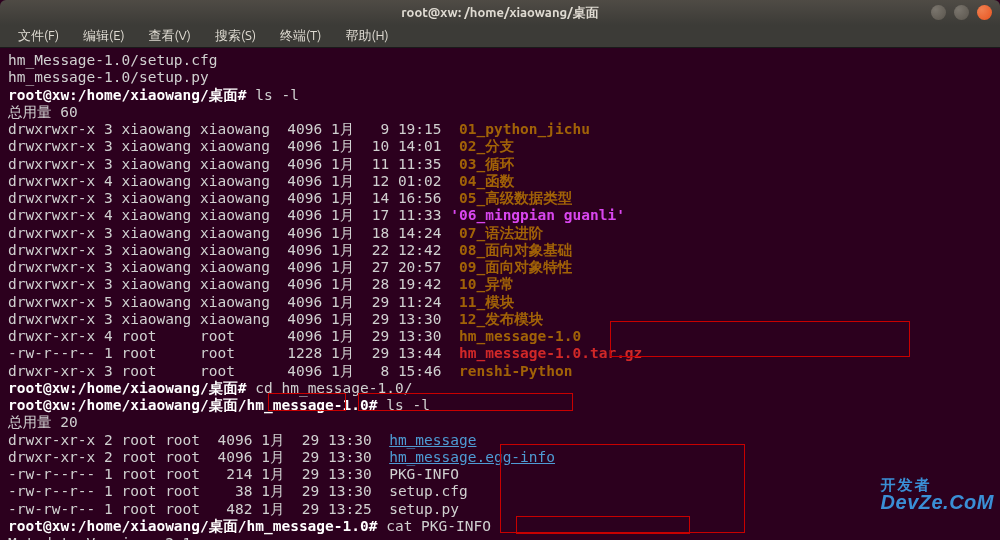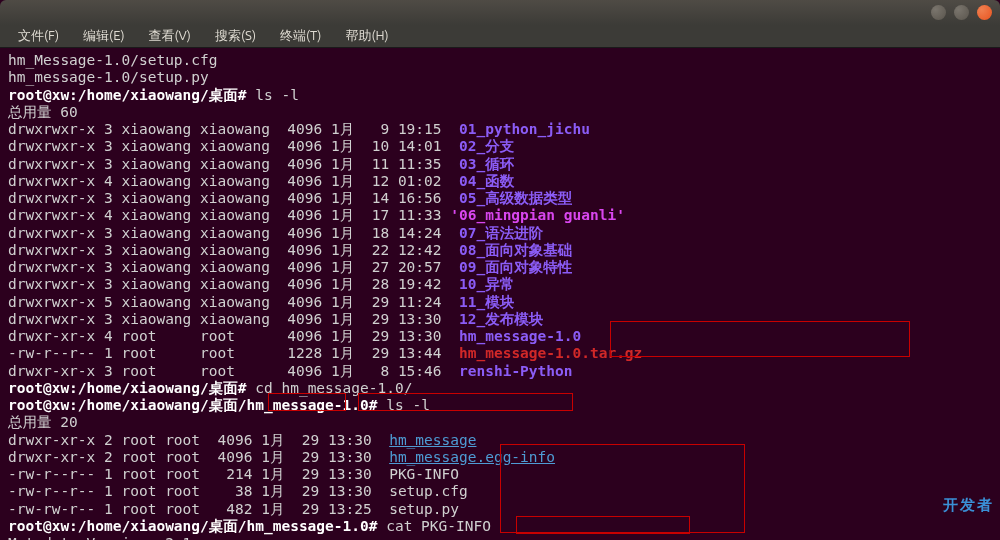--- a/index.html
+++ b/index.html
@@ -65,21 +65,21 @@
     text-align: center;
   }
   .term {
     background: #2c001e;
     color: #d0d0d0;
     padding: 4px 8px;
     white-space: pre;
     position: relative;
   }
   .prompt-bold { color: #ffffff; font-weight: bold; }
-  .dir-blue { color: #8b5cf6; font-weight: bold; }
+  .dir-blue { color: #a16207; font-weight: bold; }
   .dir-blue-normal { color: #4e9bd4; text-decoration: underline; }
   .quoted { color: #d946ef; font-weight: bold; }
   .archive-red { color: #d02828; font-weight: bold; }
   .line { display: block; }
 
   .annot {
     position: absolute;
     border: 1px solid #c80000;
     pointer-events: none;
   }
@@ -94,39 +94,41 @@
     line-height: 1;
     user-select: none;
   }
   .watermark .cn { font-size: 15px; font-weight: bold; letter-spacing: 2px; }
   .watermark .en { font-size: 20px; font-weight: bold; letter-spacing: 0.5px; font-style: italic; }
 </style>
 </head>
 <body>
 
 <div class="titlebar">
+  <span class="titlebar-title">root@xw: /home/xiaowang/桌面</span>
   <div class="window-controls">
     <div class="window-btn btn-min"></div>
     <div class="window-btn btn-max"></div>
     <div class="window-btn btn-close"></div>
   </div>
 </div>
 
 <div class="menubar">
   <span class="menu-item">文件(F)</span>
   <span class="menu-item">编辑(E)</span>
   <span class="menu-item">查看(V)</span>
   <span class="menu-item">搜索(S)</span>
   <span class="menu-item">终端(T)</span>
   <span class="menu-item">帮助(H)</span>
 </div>
 
 <div class="term" id="terminal-area"><span class="line"><span>hm_Message-1.0/setup.cfg</span></span><span class="line"><span>hm_message-1.0/setup.py</span></span><span class="line"><span class="prompt-bold">root@xw:/home/xiaowang/桌面#</span><span> ls -l</span></span><span class="line"><span>总用量 60</span></span><span class="line"><span>drwxrwxr-x 3 xiaowang xiaowang  4096 1月   9 19:15  </span><span class="dir-blue">01_python_jichu</span></span><span class="line"><span>drwxrwxr-x 3 xiaowang xiaowang  4096 1月  10 14:01  </span><span class="dir-blue">02_分支</span></span><span class="line"><span>drwxrwxr-x 3 xiaowang xiaowang  4096 1月  11 11:35  </span><span class="dir-blue">03_循环</span></span><span class="line"><span>drwxrwxr-x 4 xiaowang xiaowang  4096 1月  12 01:02  </span><span class="dir-blue">04_函数</span></span><span class="line"><span>drwxrwxr-x 3 xiaowang xiaowang  4096 1月  14 16:56  </span><span class="dir-blue">05_高级数据类型</span></span><span class="line"><span>drwxrwxr-x 4 xiaowang xiaowang  4096 1月  17 11:33 </span><span class="quoted">'06_mingpian guanli'</span></span><span class="line"><span>drwxrwxr-x 3 xiaowang xiaowang  4096 1月  18 14:24  </span><span class="dir-blue">07_语法进阶</span></span><span class="line"><span>drwxrwxr-x 3 xiaowang xiaowang  4096 1月  22 12:42  </span><span class="dir-blue">08_面向对象基础</span></span><span class="line"><span>drwxrwxr-x 3 xiaowang xiaowang  4096 1月  27 20:57  </span><span class="dir-blue">09_面向对象特性</span></span><span class="line"><span>drwxrwxr-x 3 xiaowang xiaowang  4096 1月  28 19:42  </span><span class="dir-blue">10_异常</span></span><span class="line"><span>drwxrwxr-x 5 xiaowang xiaowang  4096 1月  29 11:24  </span><span class="dir-blue">11_模块</span></span><span class="line"><span>drwxrwxr-x 3 xiaowang xiaowang  4096 1月  29 13:30  </span><span class="dir-blue">12_发布模块</span></span><span class="line"><span>drwxr-xr-x 4 root     root      4096 1月  29 13:30  </span><span class="dir-blue">hm_message-1.0</span></span><span class="line"><span>-rw-r--r-- 1 root     root      1228 1月  29 13:44  </span><span class="archive-red">hm_message-1.0.tar.gz</span></span><span class="line"><span>drwxr-xr-x 3 root     root      4096 1月   8 15:46  </span><span class="dir-blue">renshi-Python</span></span><span class="line"><span class="prompt-bold">root@xw:/home/xiaowang/</span><span class="prompt-bold">桌面#</span><span> cd hm_message-1.0/</span></span><span class="line"><span class="prompt-bold">root@xw:/home/xiaowang/</span><span class="prompt-bold">桌面</span><span class="prompt-bold">/hm_message-1.0#</span><span> ls -l</span></span><span class="line"><span>总用量 20</span></span><span class="line"><span>drwxr-xr-x 2 root root  4096 1月  29 13:30  </span><span class="dir-blue-normal">hm_message</span></span><span class="line"><span>drwxr-xr-x 2 root root  4096 1月  29 13:30  </span><span class="dir-blue-normal">hm_message.egg-info</span></span><span class="line"><span>-rw-r--r-- 1 root root   214 1月  29 13:30  </span><span>PKG-INFO</span></span><span class="line"><span>-rw-r--r-- 1 root root    38 1月  29 13:30  </span><span>setup.cfg</span></span><span class="line"><span>-rw-rw-r-- 1 root root   482 1月  29 13:25  </span><span>setup.py</span></span><span class="line"><span class="prompt-bold">root@xw:/home/xiaowang/桌面/hm_message-1.0#</span><span> cat PKG-INFO</span></span><span class="line"><span>Metadata-Version: 2.1</span></span></div>
 
 <div class="watermark">
   <div class="cn">开发者</div>
+  <div class="en">DevZe.CoM</div>
 </div>
 
 <div class="annot" style="top: 321px; left: 610px; width: 300px; height: 36px;"></div>
 <div class="annot" style="top: 393px; left: 268px; width: 78px; height: 18px;"></div>
 <div class="annot" style="top: 393px; left: 358px; width: 215px; height: 18px;"></div>
 <div class="annot" style="top: 444px; left: 500px; width: 245px; height: 89px;"></div>
 <div class="annot" style="top: 516px; left: 516px; width: 174px; height: 18px;"></div>
 
 </body></html>

